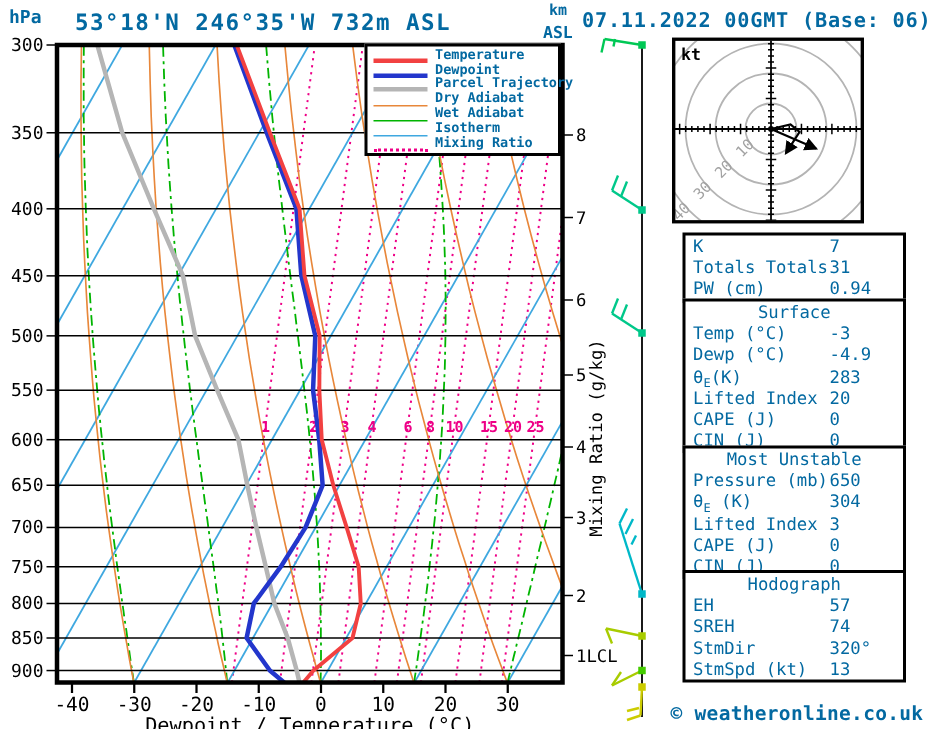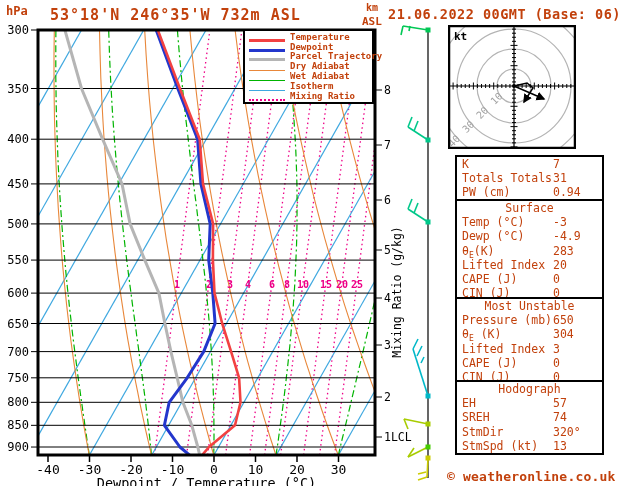--- a/index.html
+++ b/index.html
@@ -1,17 +1,17 @@
 <!DOCTYPE html>
 <html><head>
 <meta charset="utf-8">
 <style>
   html,body{margin:0;padding:0;background:#fff;}
   #app{position:relative;width:629px;height:486px;background:#ffffff;overflow:hidden;
-       font-family:"DejaVu Sans Mono", monospace;color:#c2410c;}
+       font-family:"DejaVu Sans Mono", monospace;color:#0369a1;}
   .abs{position:absolute;}
   #main-title{left:50px;top:6px;font-size:15px;font-weight:bold;letter-spacing:1px;}
   #hpa-label{left:6px;top:4px;font-size:12px;font-weight:bold;}
   #km-label{left:366px;top:2px;font-size:10px;font-weight:bold;}
   #asl-label{left:362px;top:15px;font-size:11px;font-weight:bold;}
   #date-title{left:388px;top:6px;font-size:13.5px;font-weight:bold;letter-spacing:0.5px;white-space:nowrap;}
   #plot-svg{left:0;top:0;}
   
   #legend{left:243px;top:29px;width:131px;height:75px;background:#fff;border:2px solid #000;
           box-sizing:border-box;padding:1px 0 0 4px;}
@@ -30,21 +30,21 @@
   #footer{left:447px;top:469px;font-size:13px;font-weight:bold;letter-spacing:0.2px;}
 </style>
 </head>
 <body>
 
 <div id="app">
   <div class="abs" id="hpa-label">hPa</div>
   <div class="abs" id="main-title">53°18'N 246°35'W 732m ASL</div>
   <div class="abs" id="km-label">km</div>
   <div class="abs" id="asl-label">ASL</div>
-  <div class="abs" id="date-title">21.06.2022 00GMT (Base: 06)</div>
+  <div class="abs" id="date-title">07.11.2022 00GMT (Base: 06)</div>
 
   <svg class="abs" id="plot-svg" width="629" height="486" viewBox="0 0 629 486" xmlns="http://www.w3.org/2000/svg">
       <defs>
         <clipPath id="plotclip">
           <rect x="39" y="31" width="335" height="423"></rect>
         </clipPath>
       </defs>
       <g clip-path="url(#plotclip)">
         <g>
           <polyline stroke="#ee0087" stroke-width="1.3" stroke-dasharray="1.5 3.2" points="154.6,455.0 209.9,30.0" fill="none"></polyline>

